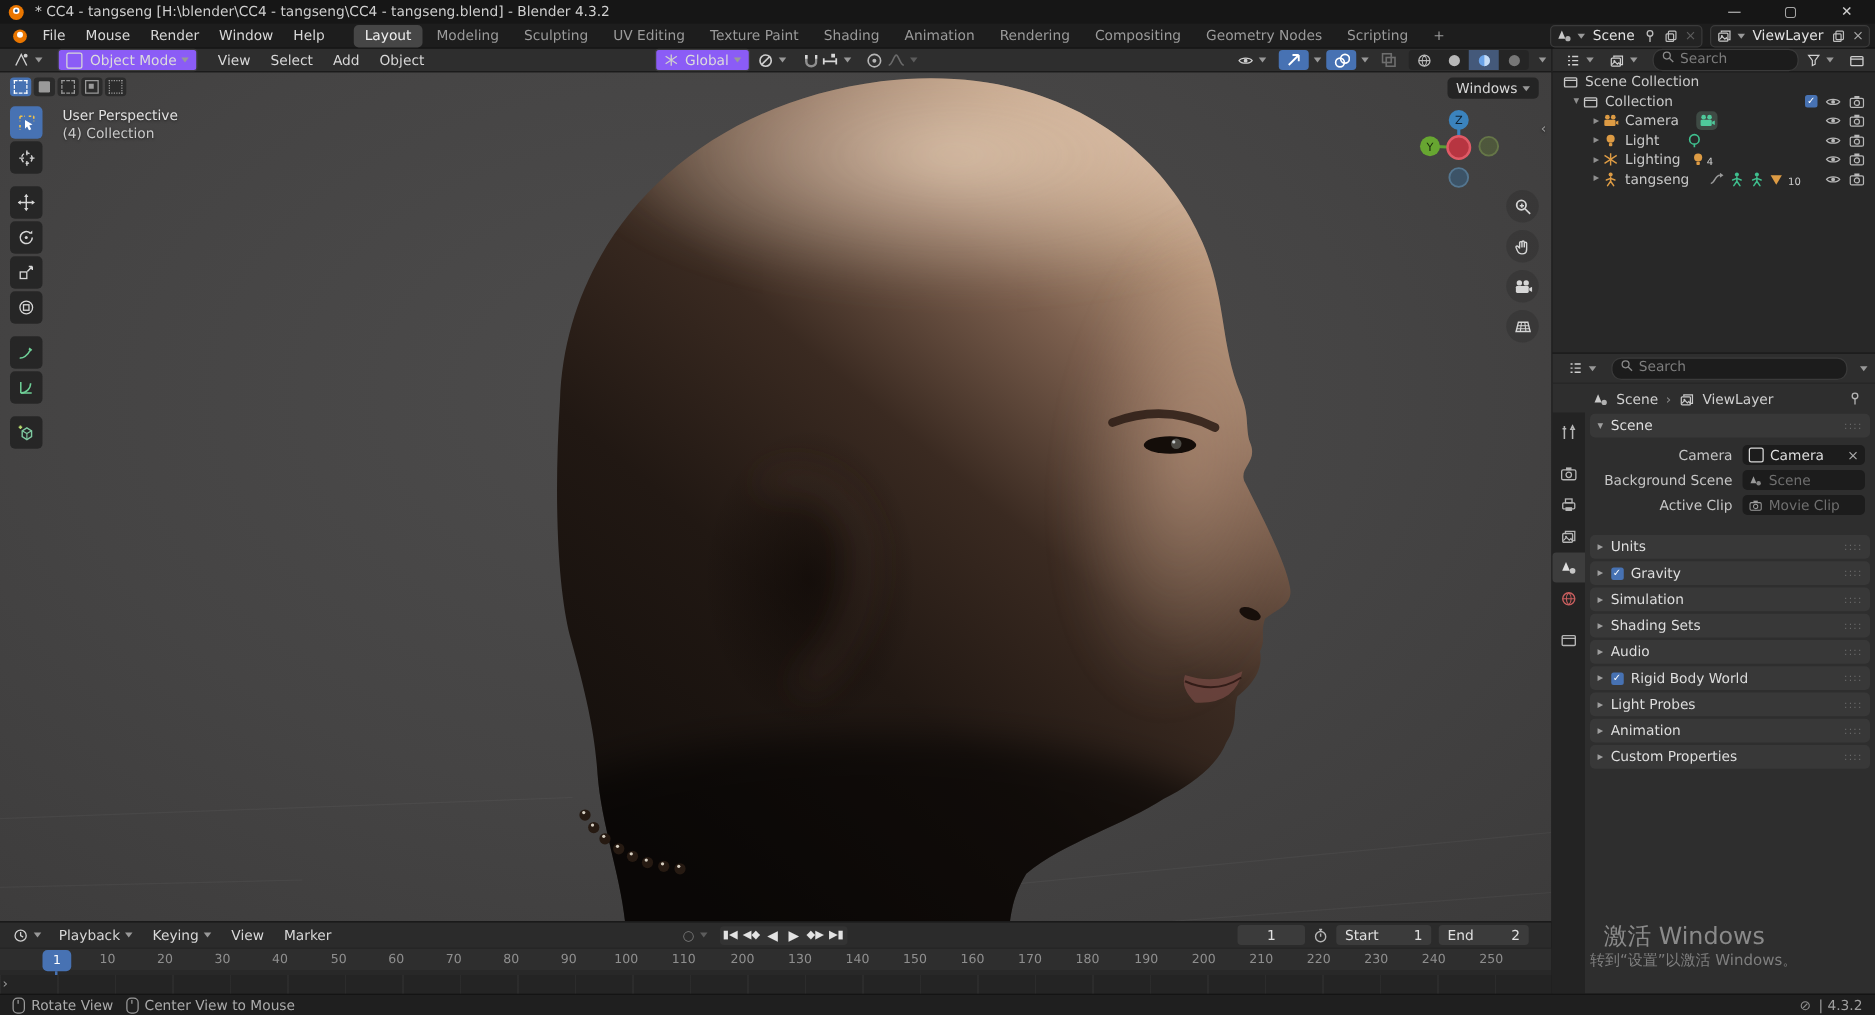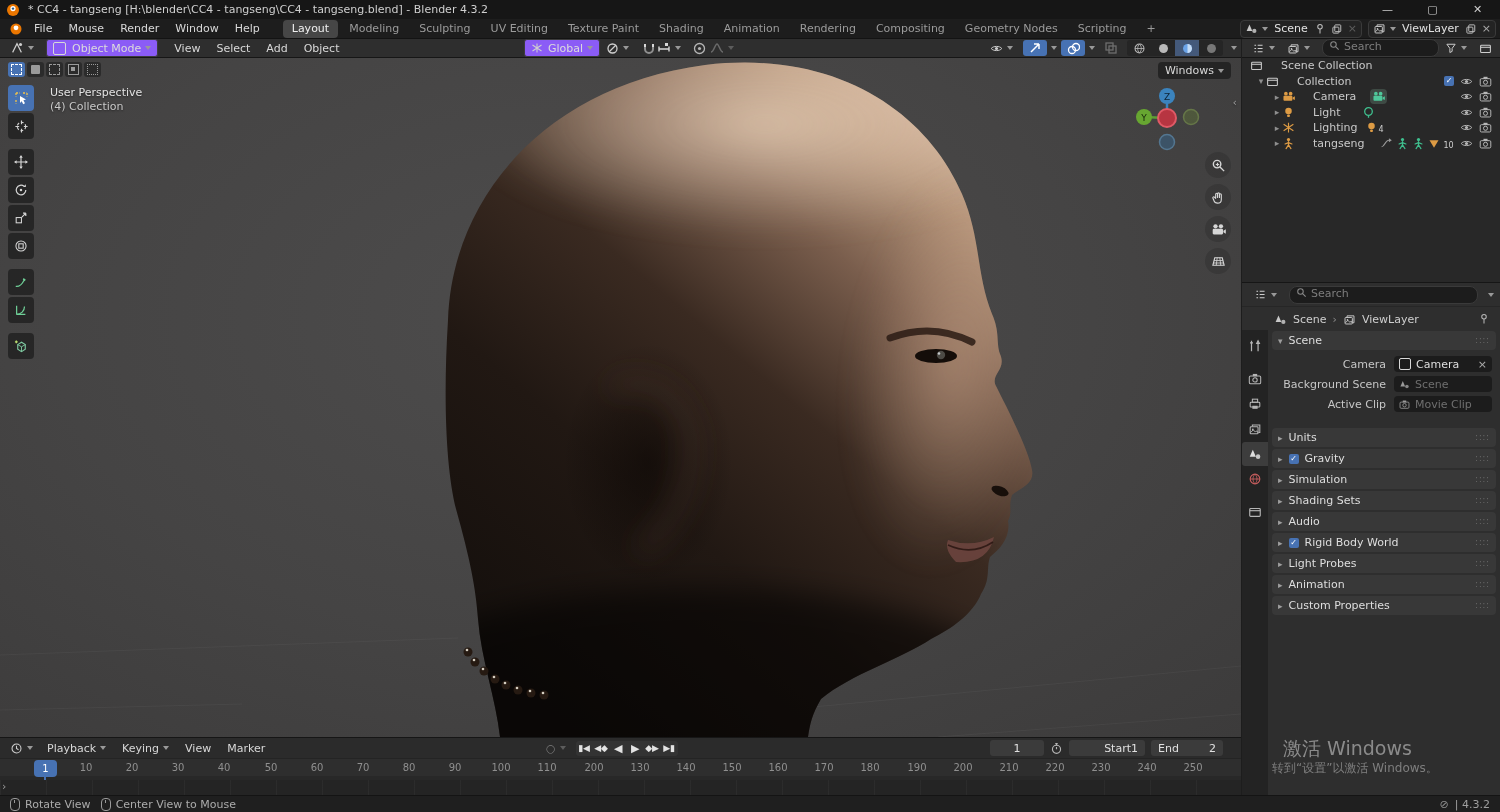--- a/index.html
+++ b/index.html
@@ -39,21 +39,21 @@
   .smbtn.active{background:#4772b3}
   #vtoolbar{left:8px;top:27px;display:flex;flex-direction:column;gap:2px}
   .tbtn{width:26px;height:26px;background:rgba(36,36,36,.9);border-radius:4px;display:flex;align-items:center;justify-content:center}
   .tbtn.active{background:#4772b3}
   .tgap{height:6px}
   #optionsbtn{right:10px;top:4px;background:rgba(32,32,32,.85);border-radius:4px;height:17px;display:flex;align-items:center;padding:0 7px;color:#d8d8d8}
   .navround{width:26px;height:26px;border-radius:50%;background:rgba(40,40,40,.35);display:flex;align-items:center;justify-content:center;margin-top:6px}
   
   #outliner{left:1242px;top:58px;width:258px;height:225px;background:#282828;border-bottom:1px solid #161616;box-sizing:border-box}
   .orow{display:flex;align-items:center;height:15.5px;color:#c9c9c9;white-space:nowrap}
-  .orow .lbl{margin-left:18px}
+  .orow .lbl{margin-left:5px}
   .orow .right{margin-left:auto;display:flex;align-items:center;gap:6px;padding-right:8px}
   .disclose{width:10px;text-align:center;color:#8f8f8f;font-size:9px;flex:none}
   .cb{width:10px;height:10px;background:#4772b3;border-radius:2px;color:#fff;font-size:8px;line-height:10px;text-align:center;flex:none}
   
   #props{left:1242px;top:283px;width:258px;height:512px;background:#2e2e2e;box-sizing:border-box}
   #proptabs{left:1242px;top:330px;width:26px;height:465px;background:#232323}
   .ptab{width:26px;height:24px;display:flex;align-items:center;justify-content:center;margin-bottom:1px}
   .ptab.active{background:#3d3d3d;border-radius:3px 0 0 3px}
   .searchbox{display:flex;align-items:flex-start;background:#1c1c1c;border:1px solid #3a3a3a;border-radius:8px;height:16px;padding:0 6px;color:#8b8b8b}
   .searchbox input{background:transparent;border:0;outline:0;color:#cfcfcf;font-family:"DejaVu Sans",sans-serif;font-size:11px;width:100%;padding:0}
@@ -941,21 +941,21 @@
         <div class="pbbtn">◆▶</div>
         <div class="pbbtn">▶▮</div>
       </div>
     </div>
 
     <div style="position:absolute;right:18px;display:flex;align-items:center;gap:6px">
       <div class="numfield" style="width:54px">1</div>
       <svg class="ic" width="13" height="13" color="#b5b5b5">
           <use href="#i-watch"></use>
         </svg>
-      <div class="numfield" style="width:62px;justify-content:flex-end;padding:0 7px">
+      <div class="numfield" style="width:62px;justify-content:space-between;padding:0 7px">
         <span>Start</span>
           <span>1</span>
       </div>
       <div class="numfield" style="width:58px;justify-content:space-between;padding:0 7px">
         <span>End</span>
           <span>2</span>
       </div>
     </div>
   </div>
   <div id="ruler">

